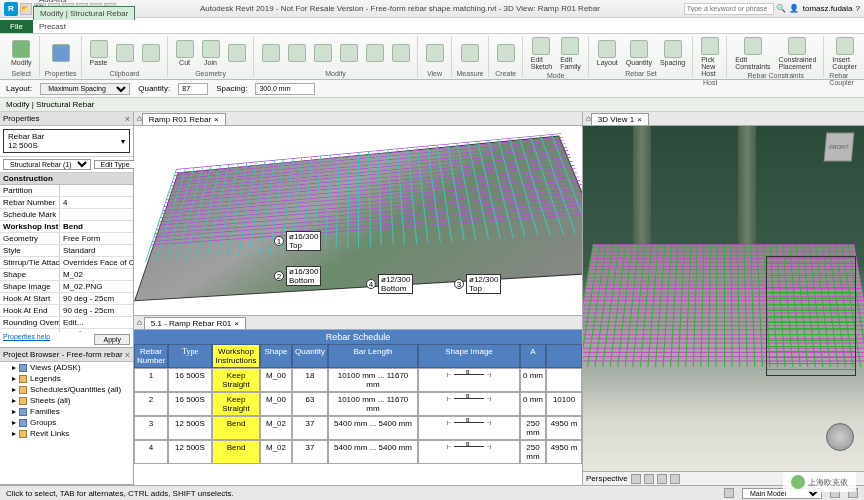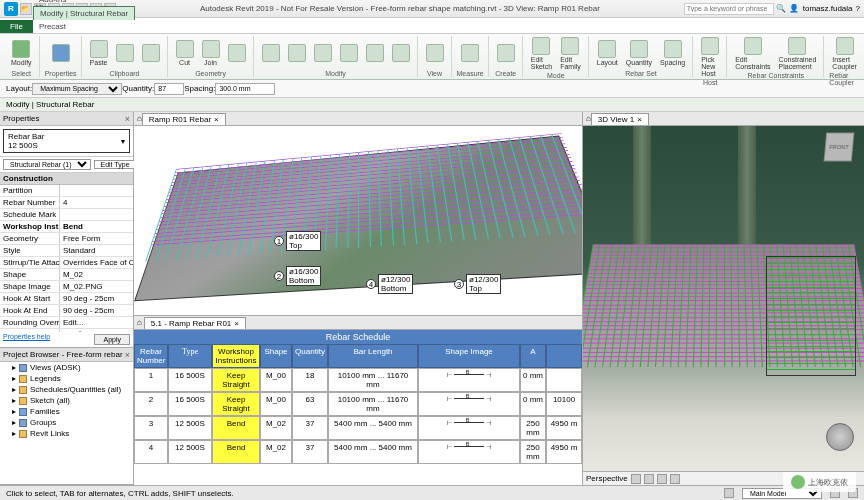--- a/index.html
+++ b/index.html
@@ -17,21 +17,21 @@
 .tab.active{background:#d4edda;border:1px solid #4a7a5a;border-bottom:none}
 .ribbon{height:46px;background:linear-gradient(#fafafa,#eef2ee);border-bottom:1px solid #b0c0b0;display:flex;padding:2px 4px;gap:1px}
 .ribbon-group{display:flex;flex-direction:column;align-items:center;padding:0 4px;border-right:1px solid #d0d8d0}
 .rg-btns{display:flex;gap:2px;flex:1;align-items:center}
 .rg-label{font-size:7px;color:#555;margin-top:1px}
 .rbtn{display:flex;flex-direction:column;align-items:center;gap:1px;padding:1px 3px;cursor:pointer}
 .rbtn-icon{width:18px;height:18px;background:#d0e0d0;border:1px solid #a0b8a0;border-radius:2px}
 .rbtn-icon.green{background:#7ab87a}
 .rbtn-icon.blue{background:#6a9ad0}
 .rbtn-lbl{font-size:7px;color:#333;line-height:1}
-.options-bar{height:18px;background:#f8f8f8;border-bottom:1px solid #ccc;display:flex;align-items:center;padding:0 6px;font-size:8px}
+.options-bar{height:18px;background:#f8f8f8;border-bottom:1px solid #ccc;display:flex;align-items:center;padding:0 6px;gap:8px;font-size:8px}
 .opt-input{border:1px solid #aaa;padding:0 3px;height:12px;font-size:7px}
 .context-bar{height:14px;background:#e8f0e8;border-bottom:1px solid #ccc;padding:0 6px;font-size:8px;display:flex;align-items:center}
 .workspace{display:flex;height:373px}
 .left-panels{width:134px;display:flex;flex-direction:column;border-right:1px solid #aaa}
 .panel{border-bottom:1px solid #aaa;background:#fff;display:flex;flex-direction:column}
 .panel-hdr{height:14px;background:#e0e0e0;display:flex;align-items:center;justify-content:space-between;padding:0 3px;font-size:8px;border-bottom:1px solid #bbb}
 .panel-close{cursor:pointer;font-size:9px;color:#666}
 .type-sel{padding:3px;border-bottom:1px solid #ccc}
 .type-box{border:1px solid #333;padding:2px 4px;background:#fff;display:flex;justify-content:space-between;align-items:center}
 .filter-row{display:flex;align-items:center;gap:3px;padding:2px 3px;border-bottom:1px solid #ccc;font-size:7px}
@@ -395,21 +395,21 @@
             <span>Legends</span>
           </div>
           <div class="tree-item">
             <span>▸</span>
             <span class="tree-icon "></span>
             <span>Schedules/Quantities (all)</span>
           </div>
           <div class="tree-item">
             <span>▸</span>
             <span class="tree-icon "></span>
-            <span>Sketch (all)</span>
+            <span>Sheets (all)</span>
           </div>
           <div class="tree-item">
             <span>▸</span>
             <span class="tree-icon blue"></span>
             <span>Families</span>
           </div>
           <div class="tree-item">
             <span>▸</span>
             <span class="tree-icon blue"></span>
             <span>Groups</span>

